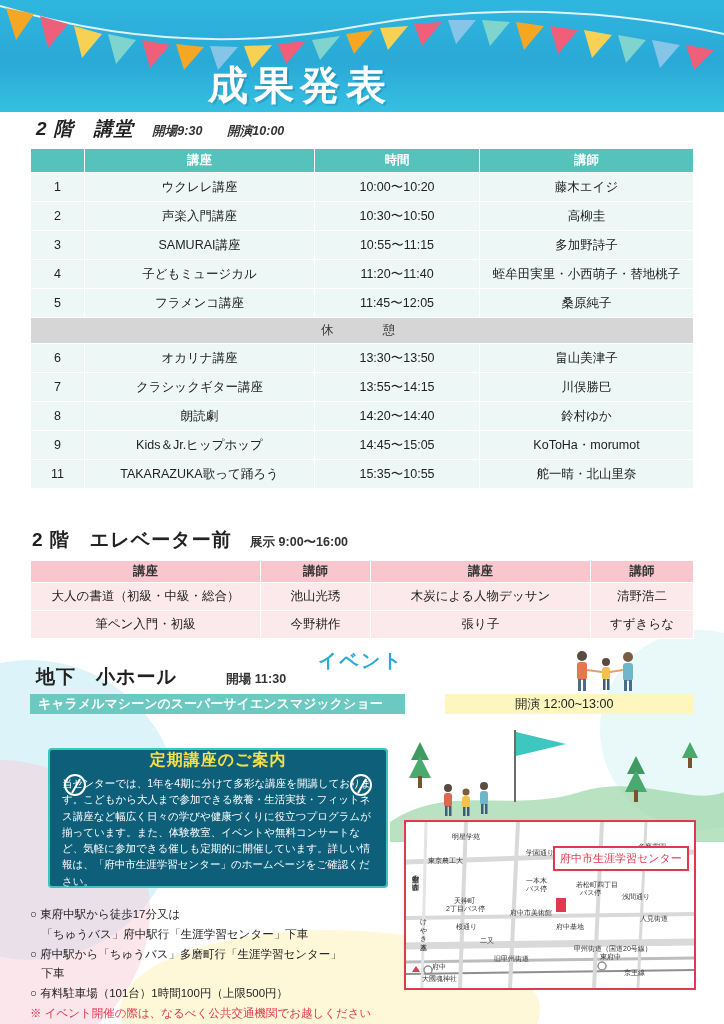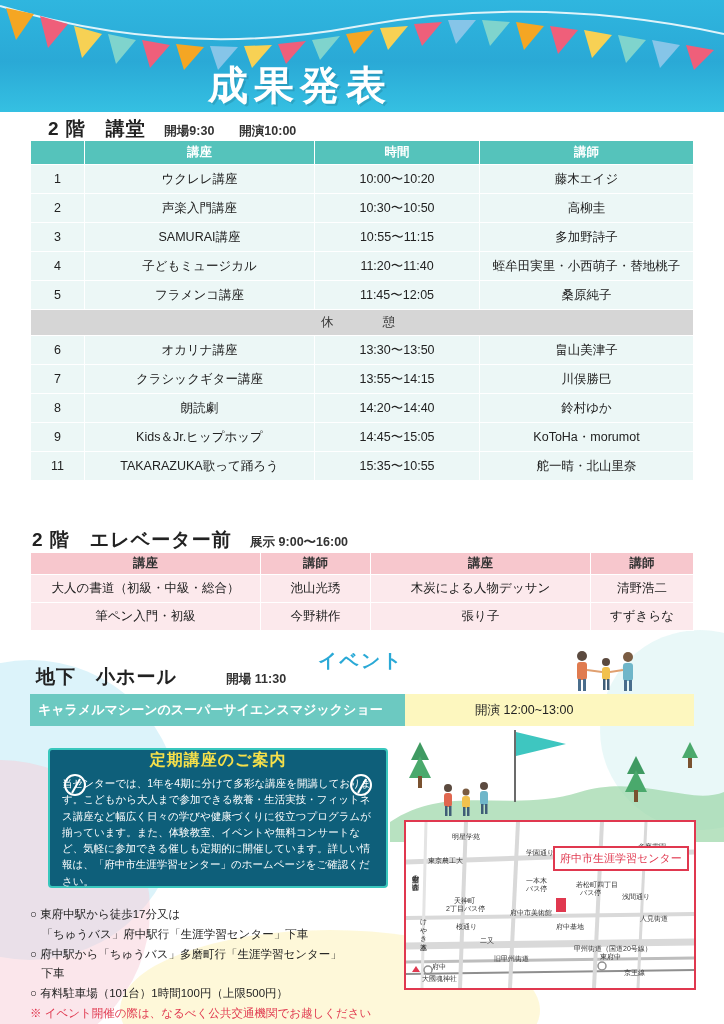--- a/index.html
+++ b/index.html
@@ -28,21 +28,21 @@
   .bunting { position:absolute; top:0; left:0; width:724px; height:70px; }
 
   
   .sec-head {
     position:absolute; font-weight:bold; color:#222;
   }
   .sec-head .big { font-size:19px; letter-spacing:1px; }
   .sec-head .small { font-size:12.5px; font-weight:bold; color:#333; }
 
   
-  table { border-collapse:collapse; }
+  table { border-collapse:collapse;margin-top:8px; }
   .tbl-main {
     position:absolute; left:30px; top:140px; width:664px;
     font-size:12.5px;
   }
   .tbl-main th {
     background:#55c3bb; color:#ffffff; font-weight:bold;
     height:24px; border:1px solid #ffffff; font-size:12.5px;
   }
   .tbl-main td {
     background:#ecf7f6; height:29px; text-align:center;
@@ -68,22 +68,23 @@
     background:#fce9ec; height:28px; text-align:center;
     border:1px solid #ffffff; color:#222;
   }
 
   
   .event-label {
     position:absolute; left:318px; top:648px; font-size:19px;
     font-weight:bold; color:#2aa9d6; letter-spacing:2px;
   }
   .event-row {
-    position:absolute; left:30px; top:694px; width:664px; height:32px;
+    position:absolute; left:30px; top:694px; width:664px; height:20px;
     display:flex;
+    gap:40px;
   }
   .event-row .left {
     width:375px; background:#6cc9c1; color:#ffffff; font-size:13px;
     display:flex; align-items:center; padding-left:8px; font-weight:bold;
   }
   .event-row .right {
     flex:1; background:#fdf7bf; color:#222; font-size:12.5px;
     display:flex; align-items:center; padding-left:70px;
   }
 
@@ -162,21 +163,21 @@
       <polygon points="550,26 578,30 558,54" fill="#ef5f7a"></polygon>
       <polygon points="584,30 612,35 592,58" fill="#f7d154"></polygon>
       <polygon points="618,35 646,40 626,63" fill="#7fd4cd"></polygon>
       <polygon points="652,40 680,45 660,68" fill="#86c5e8"></polygon>
       <polygon points="686,45 714,50 694,70" fill="#ef5f7a"></polygon>
     </g>
   </svg>
   <div class="title">成果発表</div>
 </div>
 
-<div class="sec-head" style="left:48px; top:116px;">
+<div class="sec-head" style="left:36px; top:116px;font-style:italic;">
   <span class="big">2 階　講堂</span>
   <span class="small" style="margin-left:14px;">開場9:30　　開演10:00</span>
 </div>
 
 <table class="tbl-main">
   <thead>
     <tr>
       <th style="width:54px;"></th>
       <th style="width:230px;">講座</th>
       <th style="width:165px;">時間</th>

